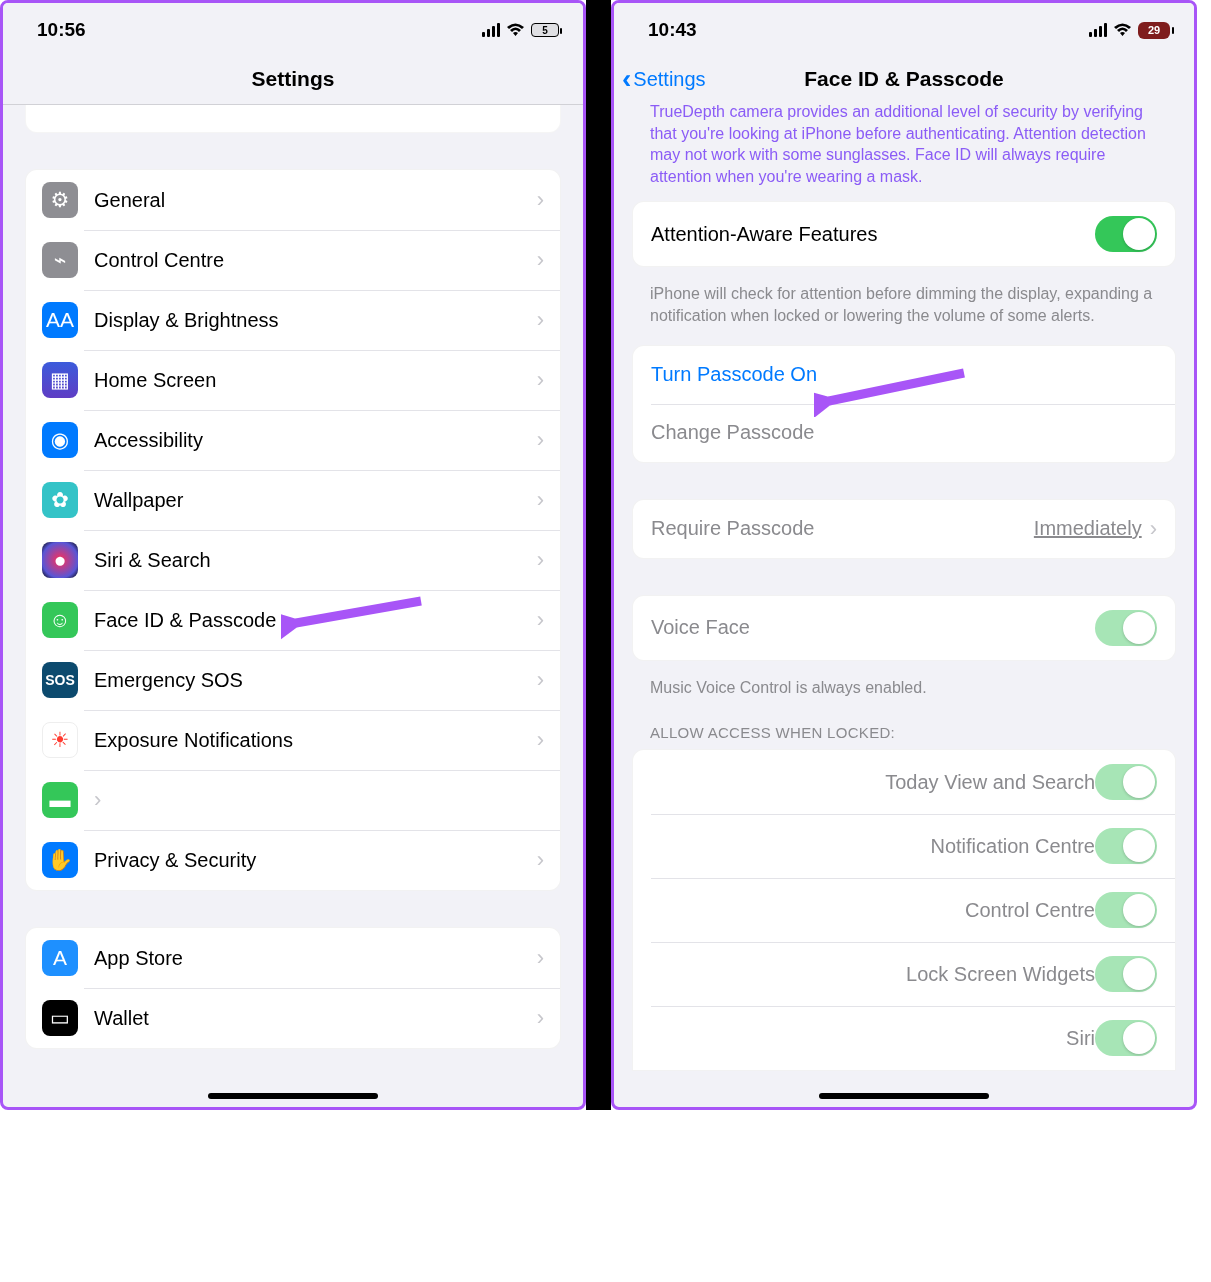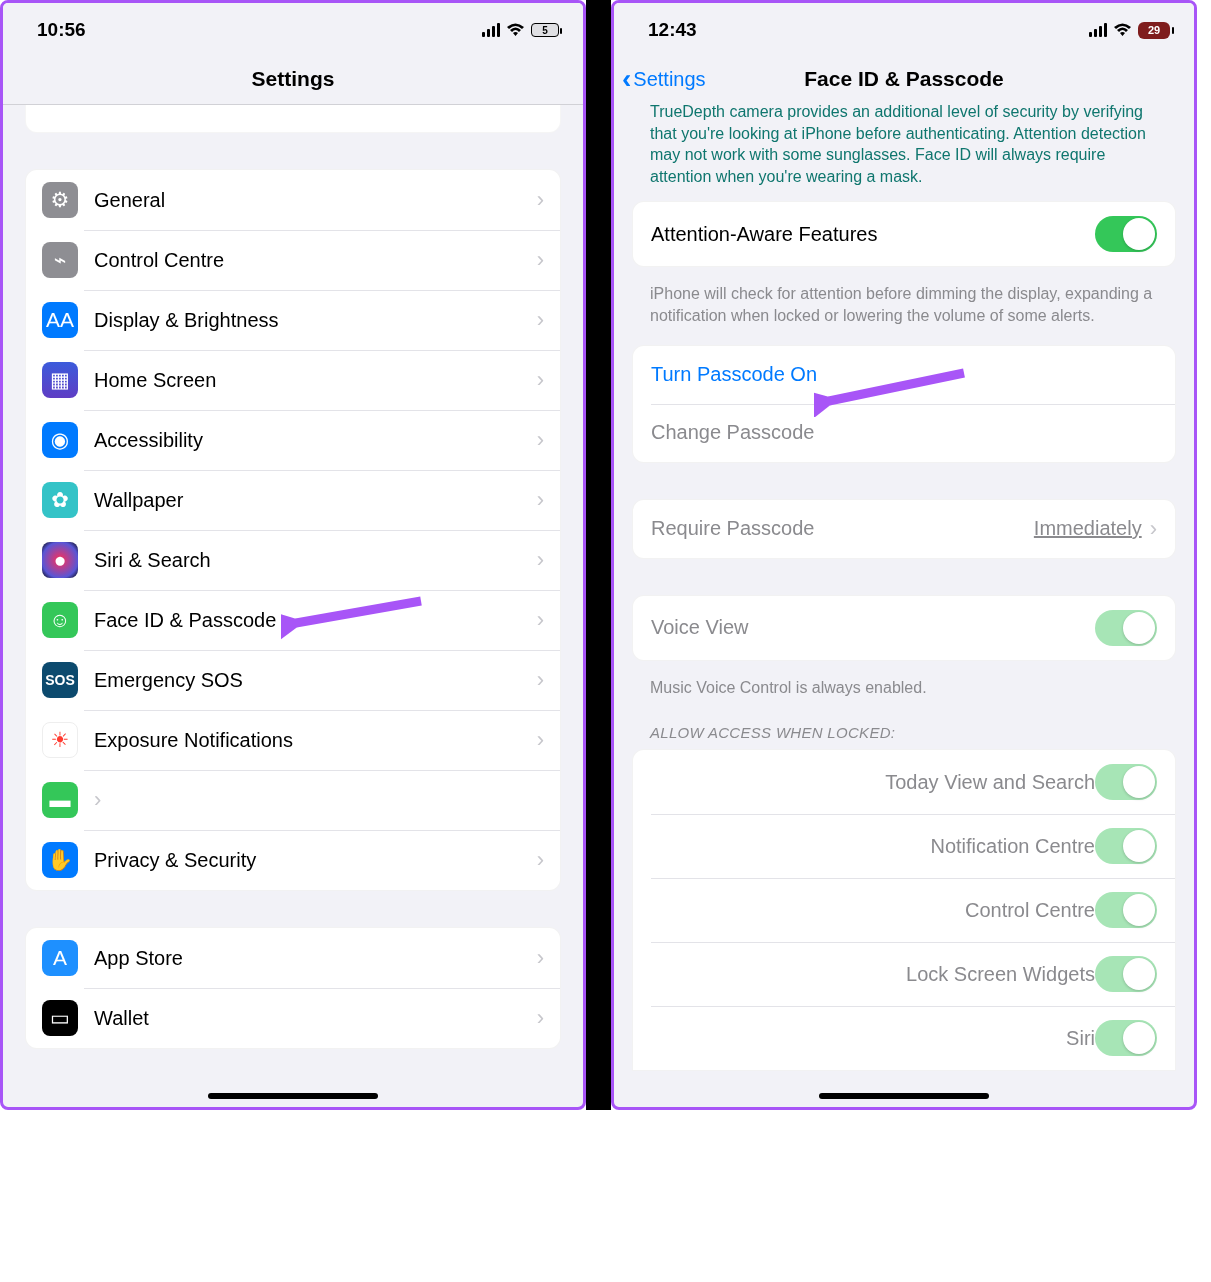--- a/index.html
+++ b/index.html
@@ -156,21 +156,21 @@
     position: absolute;
     pointer-events: none;
   }
   
   #right .content { padding: 0 18px; }
   #right .nav-bar { border-bottom: none; }
   #right .row + .row::before { left: 18px; }
   #right .row { padding: 14px 18px; min-height: 58px; }
   #right .truncated-top {
     font-size: 16px;
-    color: #0f766e;
+    color: #8b5cf6;
     padding: 0 18px 14px 18px;
     line-height: 1.35;
     margin-top: -4px;
   }
   
   .ic-gear { background: #8e8e93; }
   .ic-control { background: #8e8e93; }
   .ic-display { background: #007aff; }
   .ic-home { background: linear-gradient(#3b5bdb,#5f3dc4); }
   .ic-acc { background: #007aff; }
@@ -310,21 +310,21 @@
       <line x1="140" y1="8" x2="15" y2="30" stroke="#a855f7" stroke-width="9" marker-end="url(#ah1)"></line>
     </svg>
     <div class="home-indicator"></div>
   </div>
 </div>
 
 <div class="gap"></div>
 
 <div class="phone" id="right">
   <div class="status-bar">
-    <div class="status-time">12:43</div>
+    <div class="status-time">10:43</div>
     <div class="status-icons">
       <span class="signal-bars">
           <span></span>
           <span></span>
           <span></span>
           <span></span>
         </span>
       <svg width="19" height="14" viewBox="0 0 19 14">
           <path d="M9.5 13 L12 10 Q9.5 8 7 10 Z M4 7 Q9.5 2 15 7 L13 9 Q9.5 5 6 9 Z M1 4 Q9.5 -3 18 4 L16 6 Q9.5 0 3 6 Z" fill="#000"></path>
         </svg>
@@ -363,27 +363,27 @@
     <div class="section">
       <div class="row">
         <div class="row-label gray">Require Passcode</div>
         <div class="row-value">Immediately</div>
         <div class="chevron">›</div>
       </div>
     </div>
 
     <div class="section">
       <div class="row">
-        <div class="row-label gray">Voice View</div>
+        <div class="row-label gray">Voice Face</div>
         <div class="toggle on-disabled"></div>
       </div>
     </div>
     <div class="footer-text" style="margin-top:-28px;">Music Voice Control is always enabled.</div>
 
-    <div class="header-text" style="margin-top:-10px;font-style:italic;">ALLOW ACCESS WHEN LOCKED:</div>
+    <div class="header-text" style="margin-top:-10px;">ALLOW ACCESS WHEN LOCKED:</div>
     <div class="section" id="allow-section" style="border-radius:12px 12px 0 0; margin-bottom:0;text-align:right;">
         <div class="row">
           <div class="row-label gray">Today View and Search</div>
           <div class="toggle on-disabled"></div>
         </div>
         <div class="row full-div">
           <div class="row-label gray">Notification Centre</div>
           <div class="toggle on-disabled"></div>
         </div>
         <div class="row full-div">

